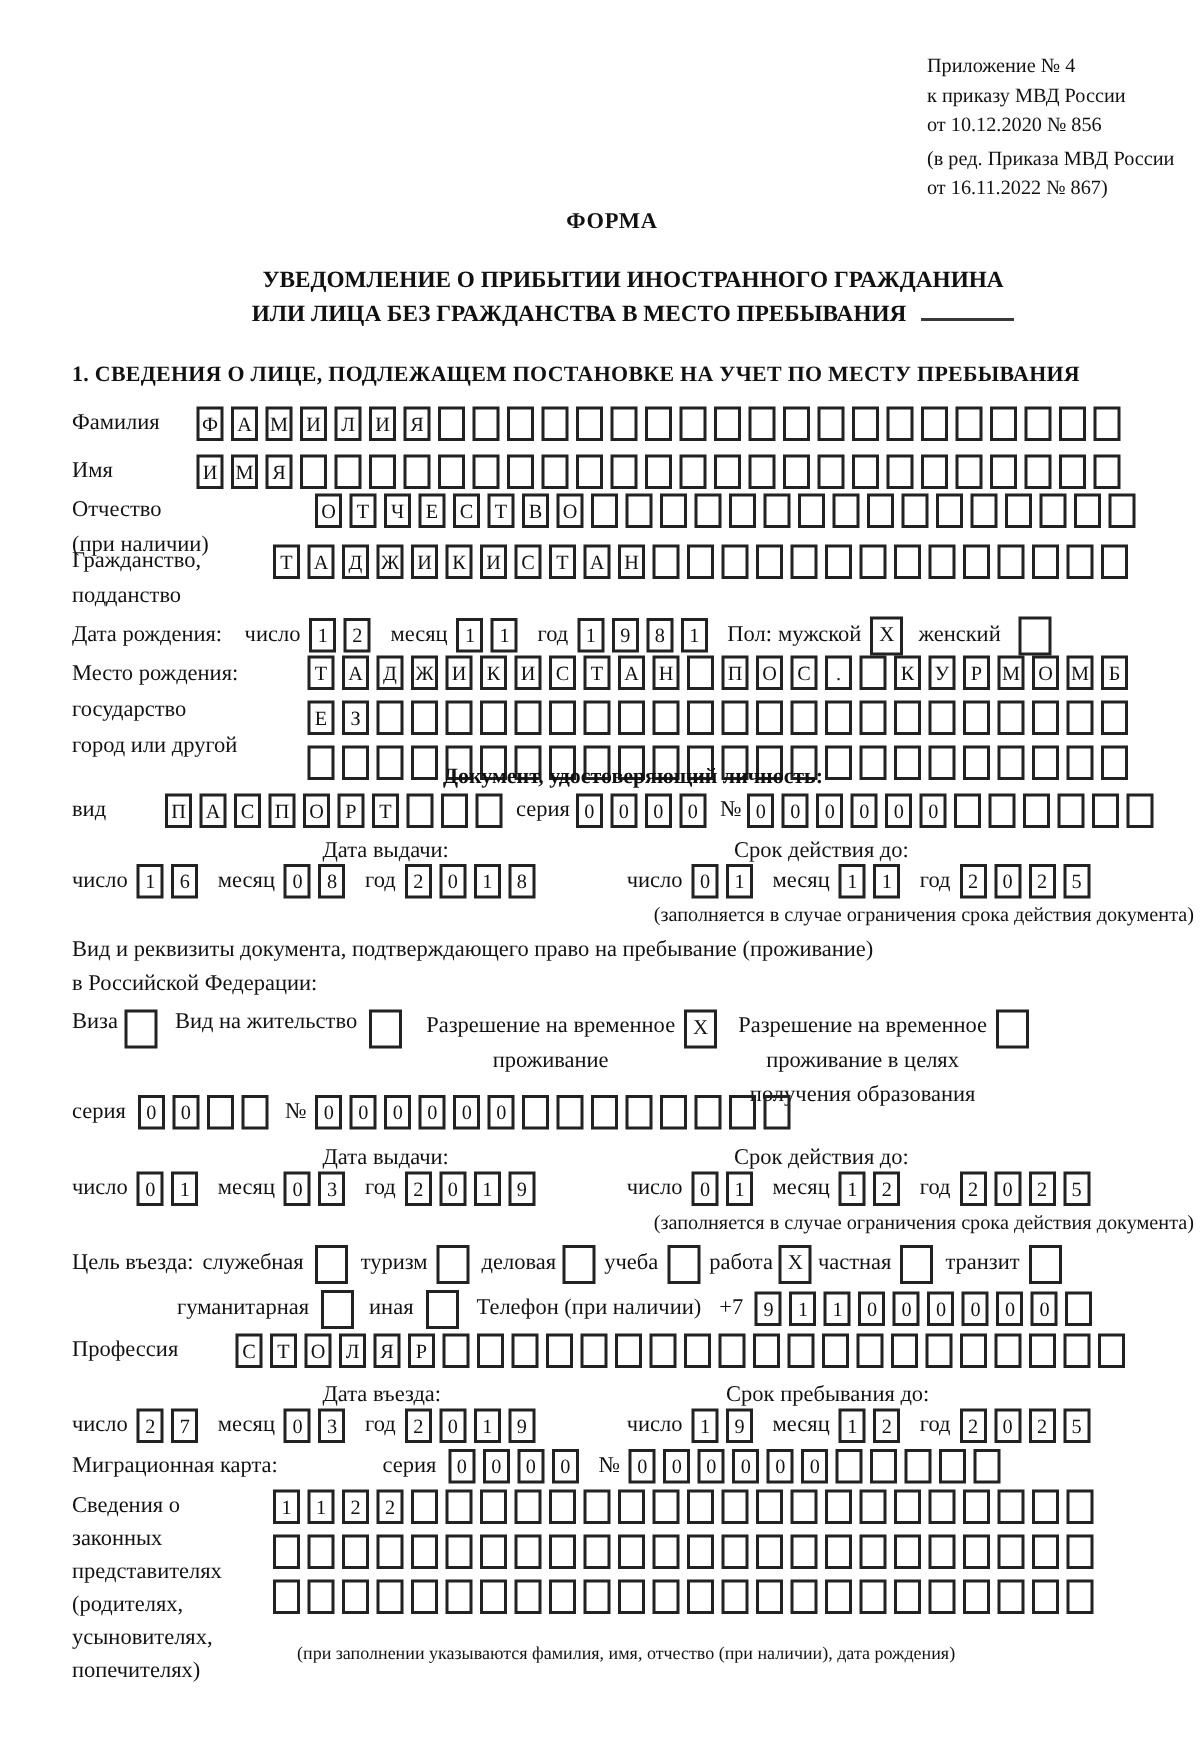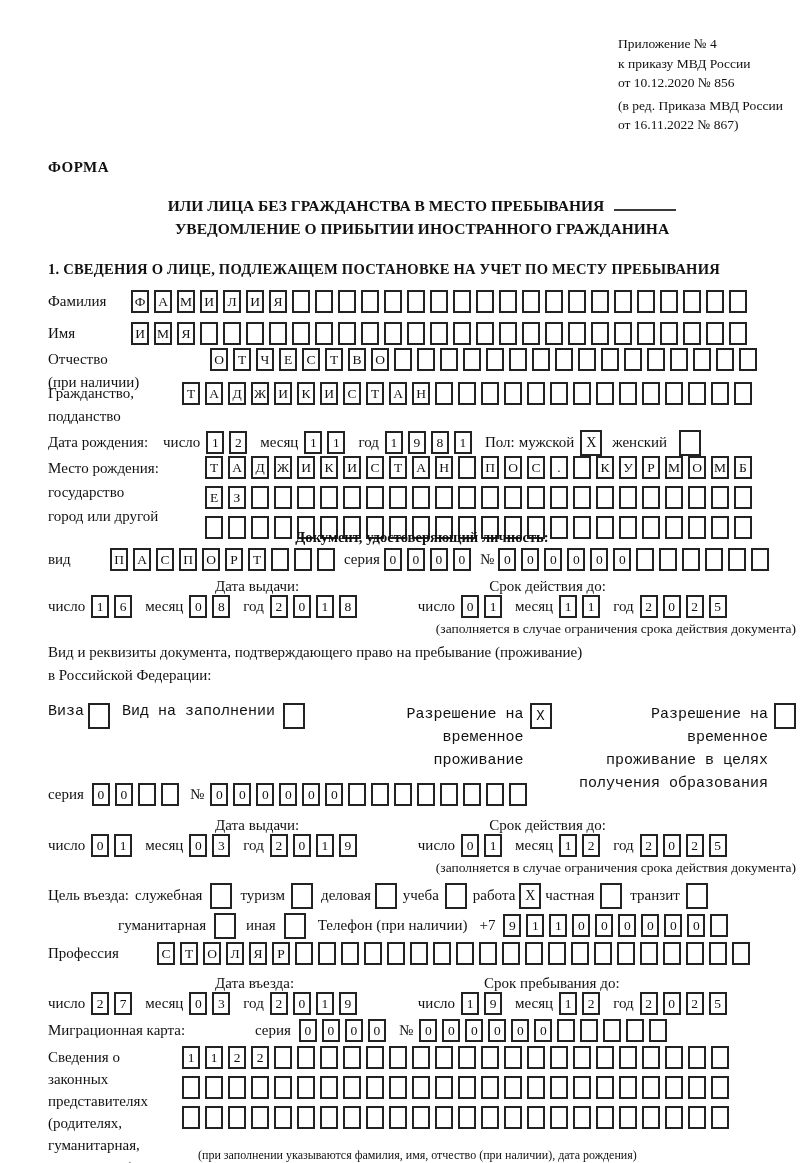--- a/index.html
+++ b/index.html
@@ -3,21 +3,21 @@
 <meta charset="utf-8">
 <style>
   html,body{margin:0;padding:0;background:#fff;}
   body{width:800px;height:1163px;overflow:hidden;color:#111;
        font-family:"Liberation Serif","DejaVu Serif",serif;font-size:15px;}
   .page{box-sizing:border-box;width:800px;height:1006px;padding:34px 4px 0 48px;position:relative;}
 
   
   .appendix{margin-left:570px;font-size:13.5px;line-height:19.5px;}
   .appendix .grp2{margin-top:3px;}
-  .forma{margin-top:24px;margin-right:28px;text-align:left;font-weight:bold;letter-spacing:.5px;}
+  .forma{margin-top:5px;margin-right:28px;text-align:center;font-weight:bold;letter-spacing:.5px;}
   .title{margin-top:18px;text-align:center;font-weight:bold;font-size:15.5px;line-height:23.5px;}
   .tunder{display:inline-block;width:62px;height:2px;border-bottom:2px solid #3a3a3a;margin-left:10px;vertical-align:baseline;}
   .sec{margin-top:20px;font-weight:bold;font-size:14.6px;letter-spacing:.2px;}
 
   
   .row{display:flex;align-items:center;}
   .top{align-items:flex-start;}
   .cells{display:flex;flex:0 0 auto;}
   .cb{box-sizing:border-box;flex:0 0 auto;width:18px;height:23px;border:2px solid #222;
       margin-right:5px;text-align:center;font-size:13.5px;line-height:19px;}
@@ -41,22 +41,22 @@
   .bp-rows .cells{margin-top:7px;}
   .bp-rows .cells:first-child{margin-top:0;}
   #doc-heading{margin-top:-10px;text-align:center;font-weight:bold;font-size:14.6px;}
   #row-vid{margin-top:2px}
   .hrow{margin-top:6px;line-height:18px;}
   .h2off{margin-left:190px;}
   .h1off{margin-left:167px;}
   .drow{margin-top:0}
   .note{margin-top:2px;font-size:13.5px;text-align:right;line-height:17px;}
   #res-intro{margin-top:4px;line-height:23px;}
-  #row-permits{margin-top:16px;font-family:Liberation Mono, monospace;}
-  .pml{text-align:right;line-height:23px;}
+  #row-permits{margin-top:5px;}
+  .pml{text-align:center;line-height:23px;}
   #row-series2{margin-top:-12px}
   #h-issue2{margin-top:10px}
   #row-purpose1{margin-top:7px}
   #row-purpose2{margin-top:4px}
   #row-profession{margin-top:3px}
   #h-entry{margin-top:9px}
   #row-migration{margin-top:4px}
   #block-reps{margin-top:4px}
   .rep-labels div{line-height:22px;}
   .rep-rows .cells{margin-top:7px;}
@@ -74,22 +74,22 @@
     <div>от 10.12.2020 № 856</div>
     <div class="grp2">
       <div>(в ред. Приказа МВД России</div>
       <div>от 16.11.2022 № 867)</div>
     </div>
   </div>
 
   <div class="forma">ФОРМА</div>
 
   <div class="title">
+    <div>УВЕДОМЛЕНИЕ О ПРИБЫТИИ ИНОСТРАННОГО ГРАЖДАНИНА</div>
     <div><span>ИЛИ ЛИЦА БЕЗ ГРАЖДАНСТВА В МЕСТО ПРЕБЫВАНИЯ</span><span class="tunder"></span></div>
-    <div>УВЕДОМЛЕНИЕ О ПРИБЫТИИ ИНОСТРАННОГО ГРАЖДАНИНА</div>
   </div>
 
   <div class="sec">1. СВЕДЕНИЯ О ЛИЦЕ, ПОДЛЕЖАЩЕМ ПОСТАНОВКЕ НА УЧЕТ ПО МЕСТУ ПРЕБЫВАНИЯ</div>
 
   <div class="row" id="row-surname">
     <span class="lbl w83">Фамилия</span>
     <span class="cells">
         <span class="cb">Ф</span>
         <span class="cb">А</span>
         <span class="cb">М</span>
@@ -419,21 +419,21 @@
   <div class="note">(заполняется в случае ограничения срока действия документа)</div>
 
   <div id="res-intro">
     <div>Вид и реквизиты документа, подтверждающего право на пребывание (проживание)</div>
     <div>в Российской Федерации:</div>
   </div>
 
   <div class="row top" id="row-permits">
     <span class="lbl">Виза</span>
     <span class="ckb ml4"></span>
-    <span class="lbl ml12">Вид на заполнении</span>
+    <span class="lbl ml12">Вид на жительство</span>
     <span class="ckb ml8"></span>
     <div class="pml ml16">
       <div>Разрешение на временное</div>
       <div>проживание</div>
     </div>
     <span class="ckb ml6">X</span>
     <div class="pml ml14">
       <div>Разрешение на временное</div>
       <div>проживание в целях</div>
       <div>получения образования</div>
@@ -649,21 +649,21 @@
         <span class="cb"></span>
       </span>
   </div>
 
   <div class="row top" id="block-reps">
     <div class="lbl w134 rep-labels">
       <div>Сведения о</div>
       <div>законных</div>
       <div>представителях</div>
       <div>(родителях,</div>
-      <div>гуманитарная,</div>
+      <div>усыновителях,</div>
       <div>попечителях)</div>
     </div>
     <div class="rep-rows">
       <div class="cells">
           <span class="cb">1</span>
           <span class="cb">1</span>
           <span class="cb">2</span>
           <span class="cb">2</span>
           <span class="cb"></span>
           <span class="cb"></span>

